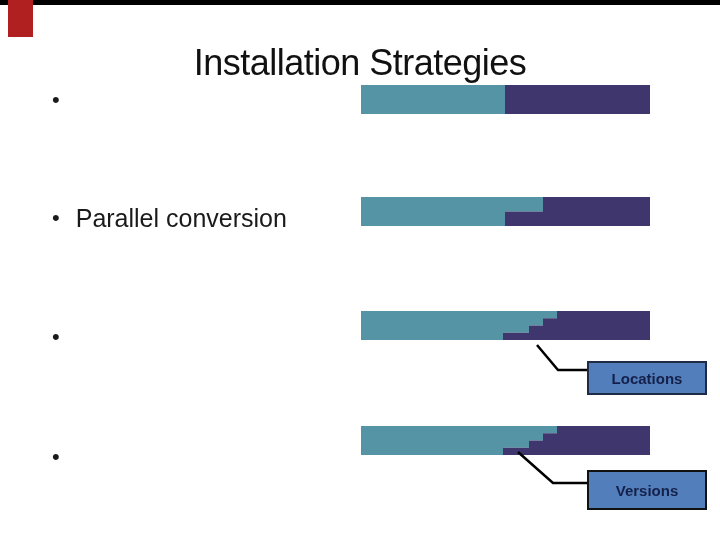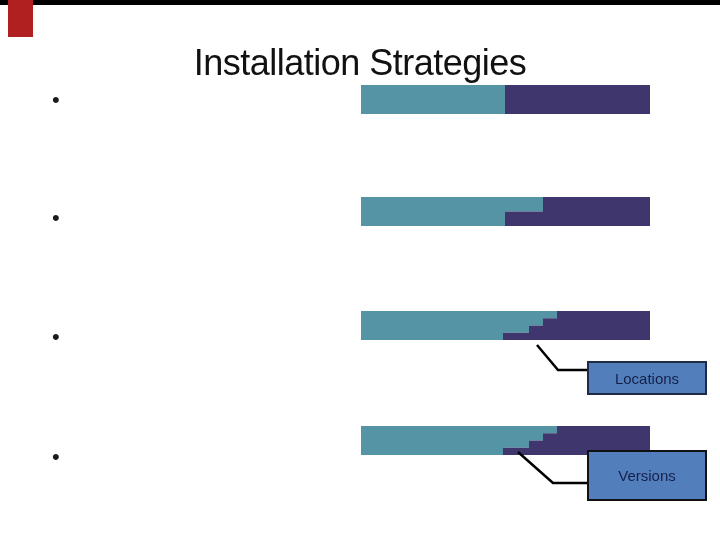--- a/index.html
+++ b/index.html
@@ -21,39 +21,41 @@
   .row1 { top:84px; } .row2 { top:202px; } .row3 { top:321px; } .row4 { top:441px; }
   .bar { position:absolute; left:361px; width:289px; height:29px; }
   .bar1 { top:85px; } .bar2 { top:197px; } .bar3 { top:311px; } .bar4 { top:426px; }
   .bar svg { display:block; width:289px; height:29px; }
   .callout-line { position:absolute; }
   .callout-line svg { display:block; }
   .callout-box {
     position:absolute; left:587px; width:120px; box-sizing:border-box;
     background:#527FBC; color:#15204A; display:flex; align-items:center; justify-content:center;
     font-size:15px;
+    font-weight:bold;
   }
   .box-locations { top:361px; height:34px; border:2px solid #1F2A44; }
-  .box-versions  { top:450px; height:51px; border:2px solid #111111;align-items:center; }
+  .box-versions  { top:470px; height:40px; border:2px solid #111111;align-items:center; }
 </style>
 </head>
 <body>
 
 <div class="slide">
 
   <div class="top-line"></div>
   <div class="red-tab"></div>
 
   <div class="title">Installation Strategies</div>
 
   <div class="bullet-row row1">
     <span class="bullet-dot">•</span>
   </div>
   <div class="bullet-row row2">
     <span class="bullet-dot">•</span>
+    <span>Parallel conversion</span>
   </div>
   <div class="bullet-row row3">
     <span class="bullet-dot">•</span>
   </div>
   <div class="bullet-row row4">
     <span class="bullet-dot">•</span>
   </div>
 
   <div class="bar bar1">
     <svg viewBox="0 0 289 30" preserveAspectRatio="none">

